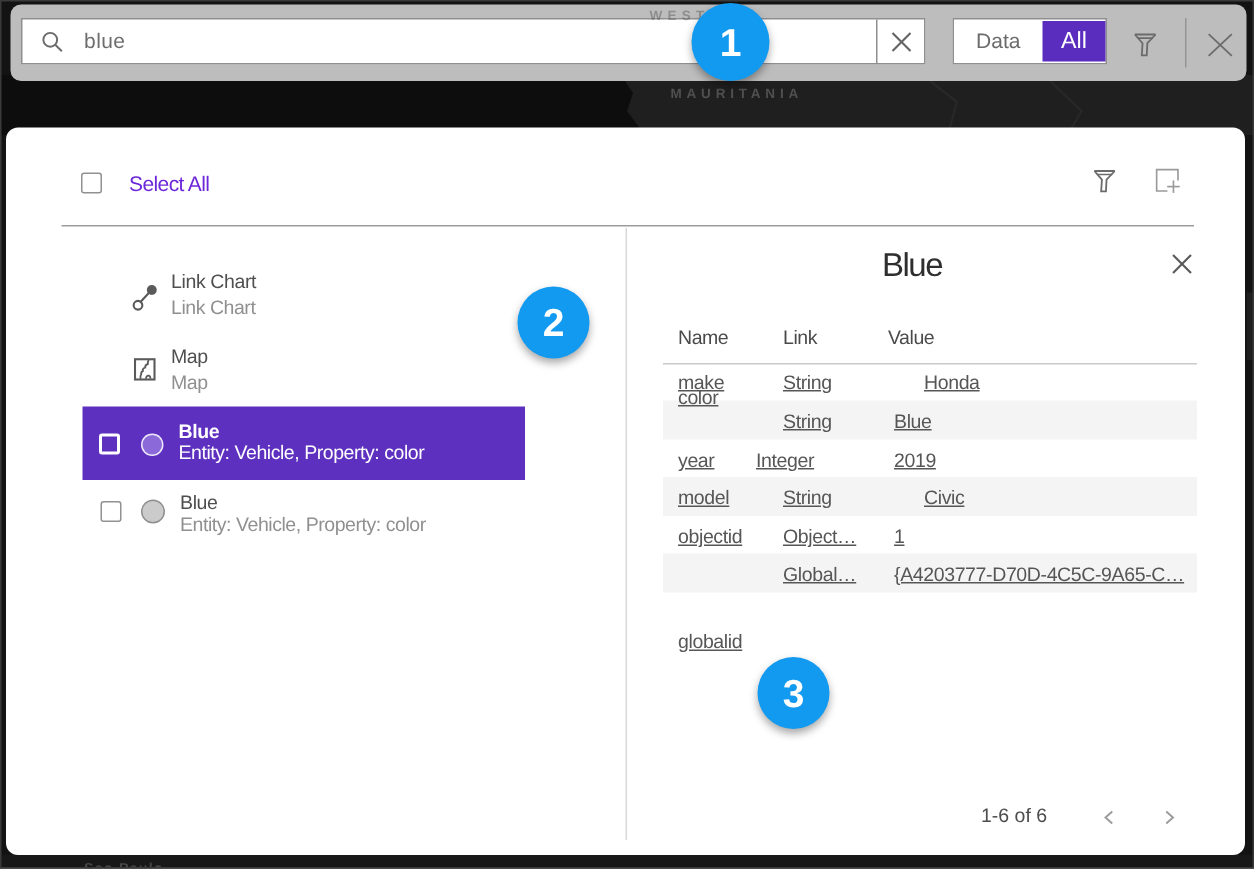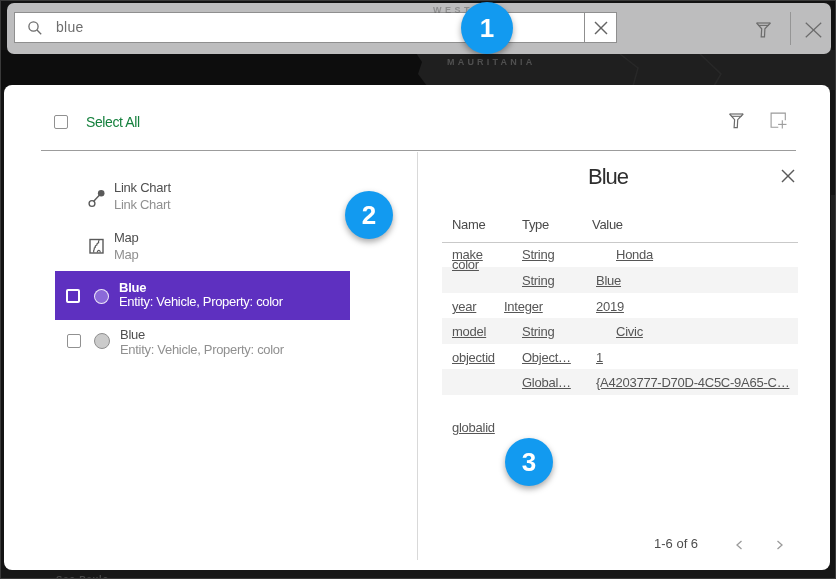--- a/index.html
+++ b/index.html
@@ -14,21 +14,21 @@
   #searchtext{position:absolute;left:41px;top:6px;font-size:14px;color:#6e6e6e;letter-spacing:0.3px;}
   #sb-sep{position:absolute;right:31px;top:0;width:1px;height:29px;background:#8f8f8f;}
   #westrn{position:absolute;left:426px;top:2px;font-size:9px;font-weight:bold;letter-spacing:3.5px;color:rgba(85,85,85,0.45);z-index:11;}
   #seg{position:absolute;left:628px;top:9px;width:103px;height:31px;background:#fff;border:1px solid #8f8f8f;box-sizing:border-box;}
   #seg .data{position:absolute;left:0;top:0;width:59px;height:29px;line-height:29px;text-align:center;font-size:14px;color:#6b6b6b;}
   #seg .all{position:absolute;left:59px;top:1px;width:42px;height:27px;background:#5b2dbe;color:#fff;font-size:15.5px;line-height:27px;text-align:center;}
   #tb-sep{position:absolute;left:783px;top:9px;width:1px;height:33px;background:#959595;}
   
   #panel{position:absolute;left:4px;top:85px;width:826px;height:485px;background:#fff;border-radius:8px;z-index:10;}
   .cb{position:absolute;box-sizing:border-box;border:1px solid #919191;border-radius:2px;background:#fff;}
-  #selectall-label{position:absolute;left:82px;top:29px;font-size:14px;color:#15803d;letter-spacing:-0.4px;}
+  #selectall-label{position:absolute;left:82px;top:29px;font-size:14px;color:#6d28d9;letter-spacing:-0.4px;}
   #hdr-line{position:absolute;left:37px;top:65px;width:755px;height:1px;background:#9c9c9c;}
   #vdiv{position:absolute;left:413px;top:67px;width:1px;height:408px;background:#d9d9d9;}
   .title{font-size:13px;color:#4f4f4f;letter-spacing:-0.25px;}
   .sub{font-size:13px;color:#909090;letter-spacing:-0.3px;}
   #row3{position:absolute;left:51px;top:186px;width:295px;height:49px;background:#5e30c0;}
   
   #dtitle{position:absolute;left:414px;top:79px;width:380px;text-align:center;font-size:22px;color:#2e2e2e;letter-spacing:-1px;}
   .th{position:absolute;font-size:13px;color:#4a4a4a;letter-spacing:-0.3px;}
   .td{position:absolute;font-size:13px;color:#565656;white-space:nowrap;letter-spacing:-0.25px;text-decoration:underline;}
   #thead-line{position:absolute;left:438px;top:157px;width:356px;height:1px;background:#c9c9c9;}
@@ -59,20 +59,24 @@
       <svg width="17" height="17" style="position:absolute;left:12px;top:7px;" viewBox="0 0 17 17">
         <circle cx="6.5" cy="6.5" r="4.6" fill="none" stroke="#6b6b6b" stroke-width="1.3"></circle>
         <line x1="10" y1="10" x2="14.2" y2="14.2" stroke="#6b6b6b" stroke-width="1.3"></line>
       </svg>
       <div id="searchtext">blue</div>
       <div id="sb-sep"></div>
       <svg width="14" height="14" style="position:absolute;right:8px;top:8px;" viewBox="0 0 14 14">
         <line x1="1" y1="1" x2="13" y2="13" stroke="#646464" stroke-width="1.4"></line>
         <line x1="13" y1="1" x2="1" y2="13" stroke="#646464" stroke-width="1.4"></line>
       </svg>
+    </div>
+    <div id="seg">
+      <div class="data">Data</div>
+      <div class="all">All</div>
     </div>
 
     <svg width="16" height="17" style="position:absolute;left:748.5px;top:19px;" viewBox="0 0 16 17">
       <line x1="0.6" y1="1" x2="14.4" y2="1" stroke="#6b6b6b" stroke-width="1.2"></line>
       <line x1="2.4" y1="3.4" x2="12.7" y2="3.4" stroke="#6b6b6b" stroke-width="1.1"></line>
       <path d="M0.6 1 L5.7 6.8 L5.2 14.9 H8.5 L8.9 6.8 L14.4 1" fill="none" stroke="#6b6b6b" stroke-width="1.2"></path>
     </svg>
     <div id="tb-sep"></div>
     <svg width="18" height="17" style="position:absolute;left:798px;top:19px;" viewBox="0 0 18 17">
       <line x1="0.8" y1="0.8" x2="16.2" y2="15.2" stroke="#6b6b6b" stroke-width="1.2"></line>
@@ -124,21 +128,21 @@
     <div style="position:absolute;left:90px;top:248px;width:16px;height:16px;border-radius:50%;background:#cbcbcb;border:1.5px solid #8f8f8f;box-sizing:border-box;"></div>
     <div class="title" style="position:absolute;left:116px;top:242px;">Blue</div>
     <div class="sub" style="position:absolute;left:116px;top:257px;">Entity: Vehicle, Property: color</div>
 
     <div id="dtitle">Blue</div>
     <svg width="14" height="14" style="position:absolute;left:777px;top:84px;" viewBox="0 0 14 14">
       <line x1="1" y1="1" x2="13" y2="13" stroke="#5a5a5a" stroke-width="1.4"></line>
       <line x1="13" y1="1" x2="1" y2="13" stroke="#5a5a5a" stroke-width="1.4"></line>
     </svg>
     <div class="th" style="left:448px;top:132px;">Name</div>
-    <div class="th" style="left:518px;top:132px;">Type</div>
+    <div class="th" style="left:518px;top:132px;">Link</div>
     <div class="th" style="left:588px;top:132px;">Value</div>
     <div id="thead-line"></div>
     <div class="stripe" style="top:182px;"></div>
     <div class="stripe" style="top:233px;"></div>
     <div class="stripe" style="top:284px;"></div>
     <div class="td" style="left:448px;top:162px;">make</div>
     <div class="td" style="left:518px;top:162px;">String</div>
     <div class="td" style="left:612px;top:162px;">Honda</div>
     <div class="td" style="left:448px;top:172px;">color</div>
     <div class="td" style="left:518px;top:188px;">String</div>

